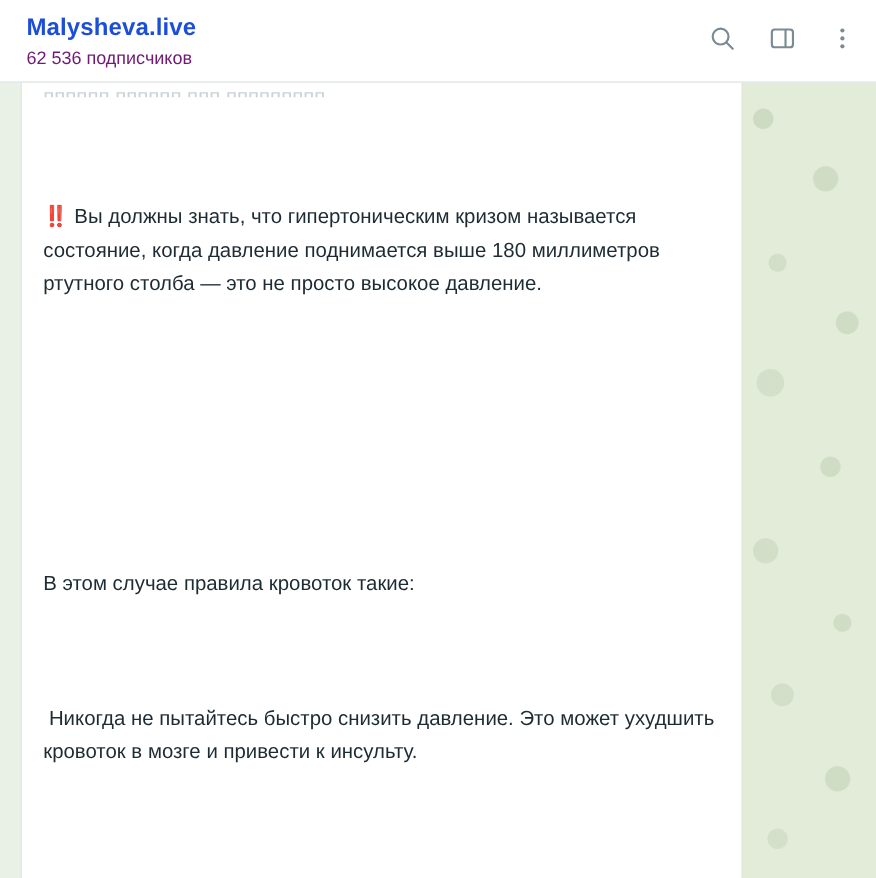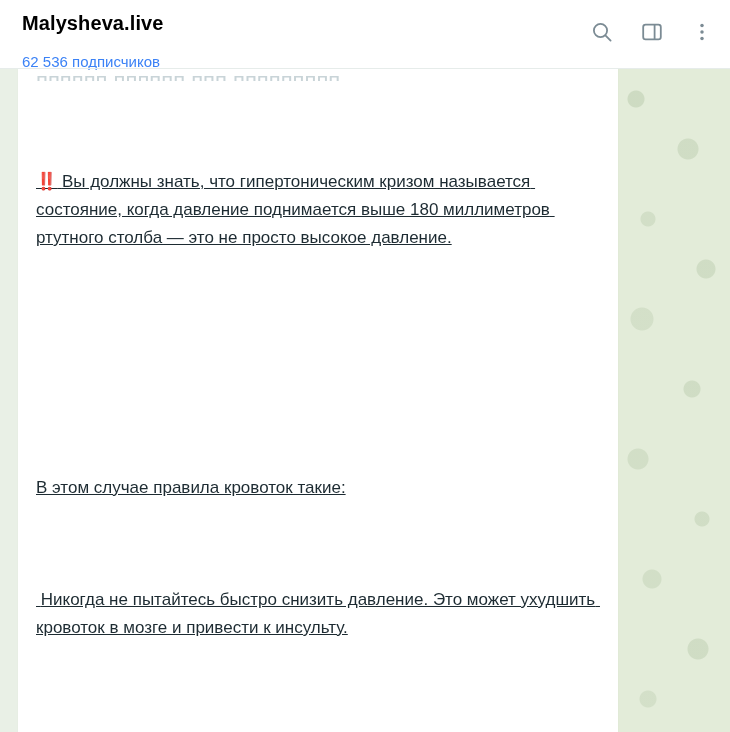--- a/index.html
+++ b/index.html
@@ -28,29 +28,29 @@
     width: 730px;
     height: 68px;
     background: #ffffff;
     box-sizing: border-box;
     padding: 10px 14px 0 22px;
     z-index: 5;
   }
   .header-title {
     font-size: 20px;
     font-weight: bold;
-    color: #000000;
+    color: #1d4ed8;
     line-height: 26px;
     letter-spacing: 0.1px;
   }
   .header-sub {
     font-size: 15px;
-    color: #3b82f6;
+    color: #701a75;
     line-height: 22px;
-    margin-top: 15px;
+    margin-top: 2px;
   }
   .header-actions {
     position: absolute;
     right: 14px;
     top: 18px;
     display: flex;
     align-items: center;
     gap: 22px;
   }
   .hicon {
@@ -126,27 +126,26 @@
   }
   .msg-text {
     font-size: 17px;
     line-height: 28px;
     color: #1d2b32;
     white-space: pre-wrap;
     word-wrap: break-word;
   }
   .msg-line {
     margin: 0;
-    text-decoration: underline;
   }
   .msg-gap {
     height: 26px;
   }
   .faded-top {
-    font-size: 22px;
+    font-size: 17px;
     line-height: 28px;
     color: #c9d4d8;
     overflow: hidden;
     height: 14px;
     margin-bottom: 2px;
   }
   .emoji-red {
     color: #e23c34;
     font-weight: bold;
     font-family: "DejaVu Sans", sans-serif;

